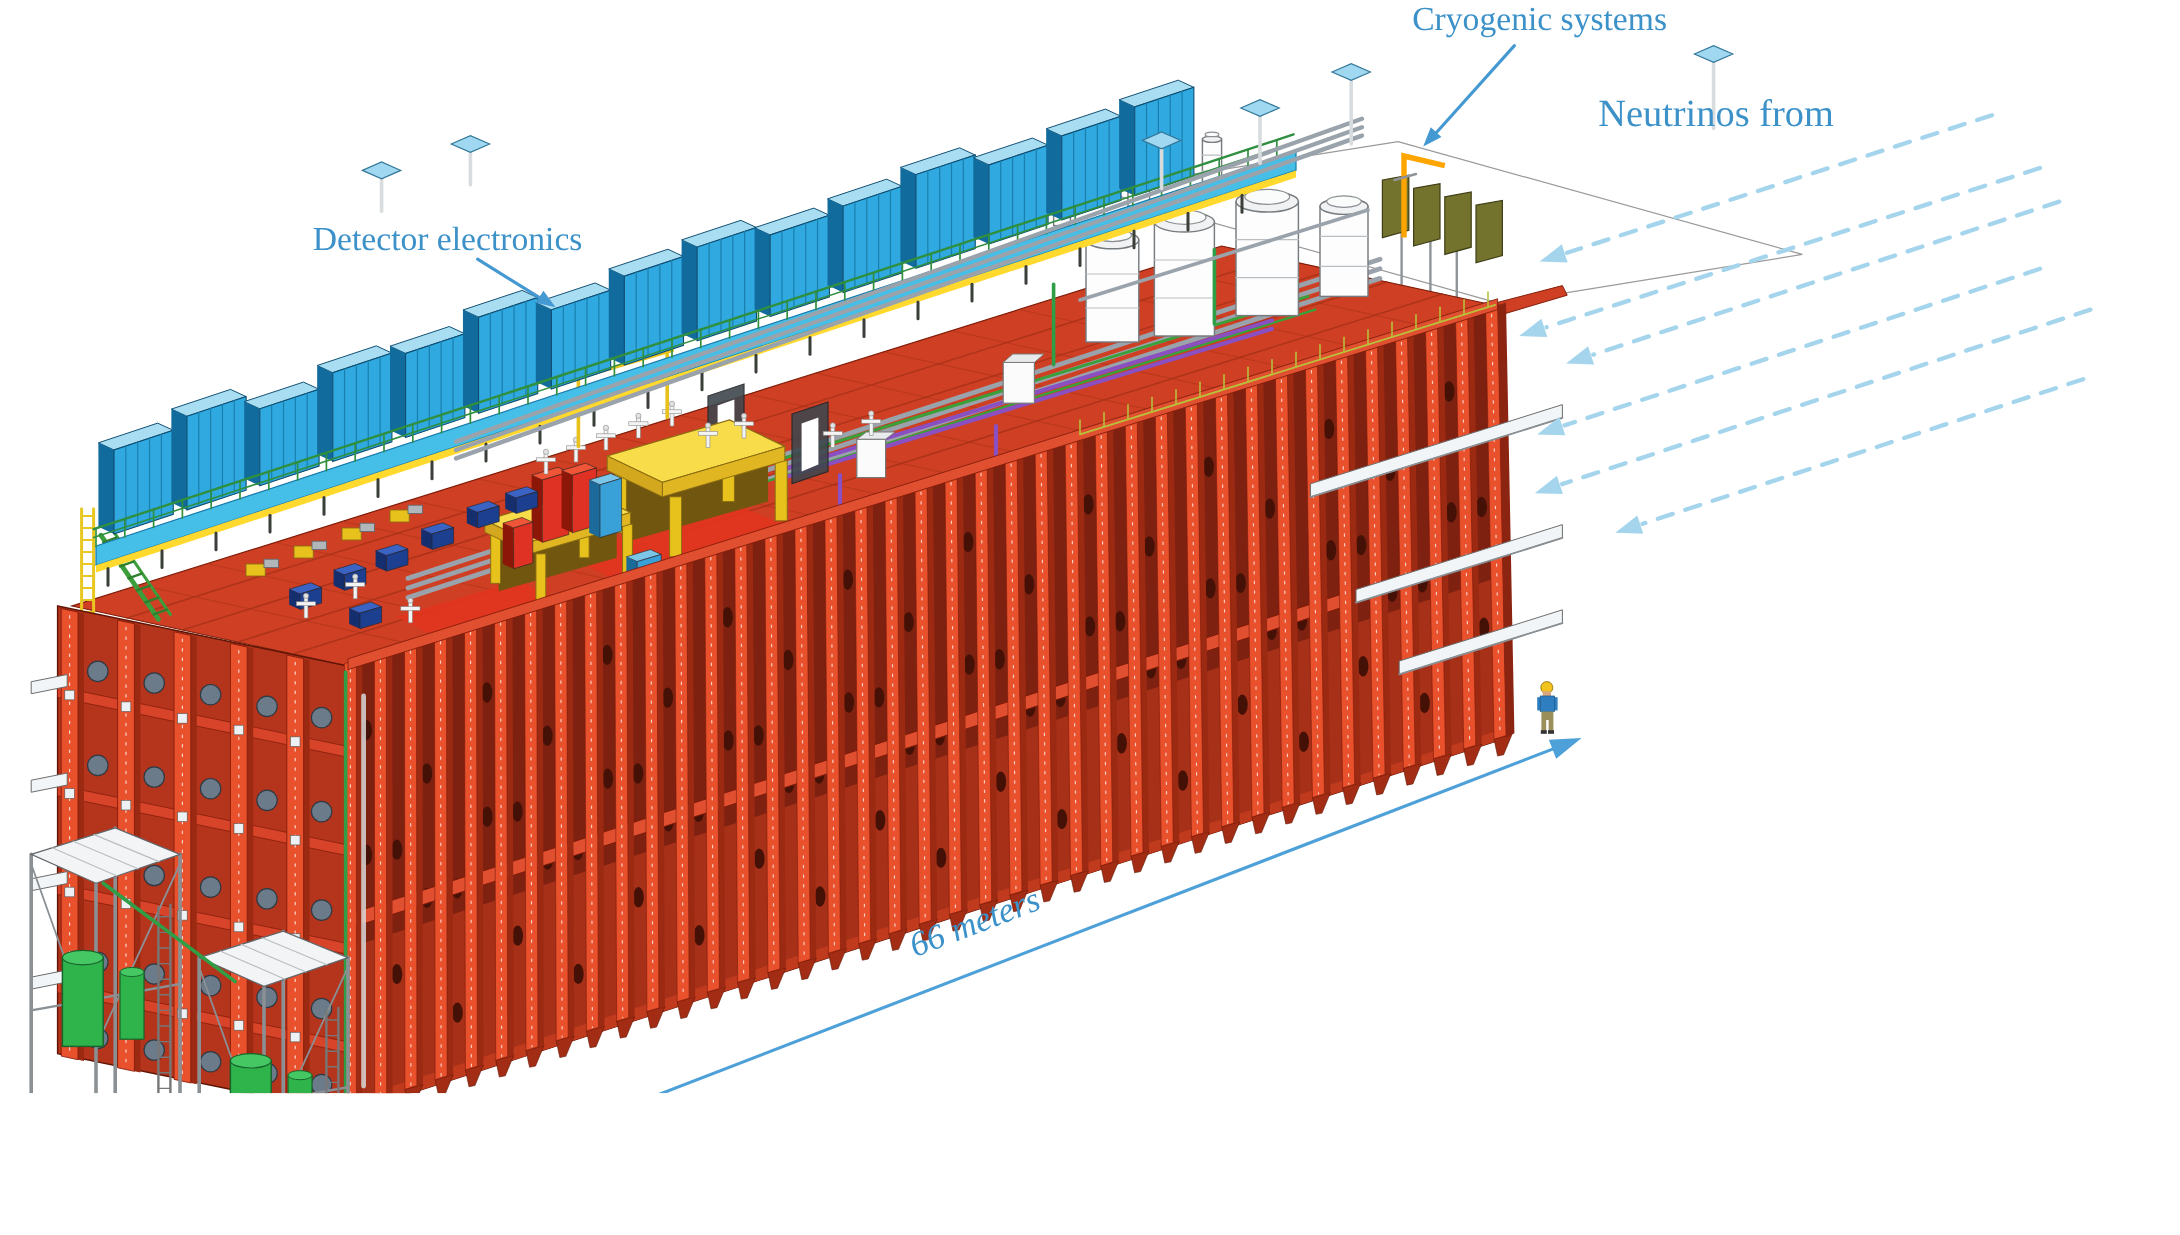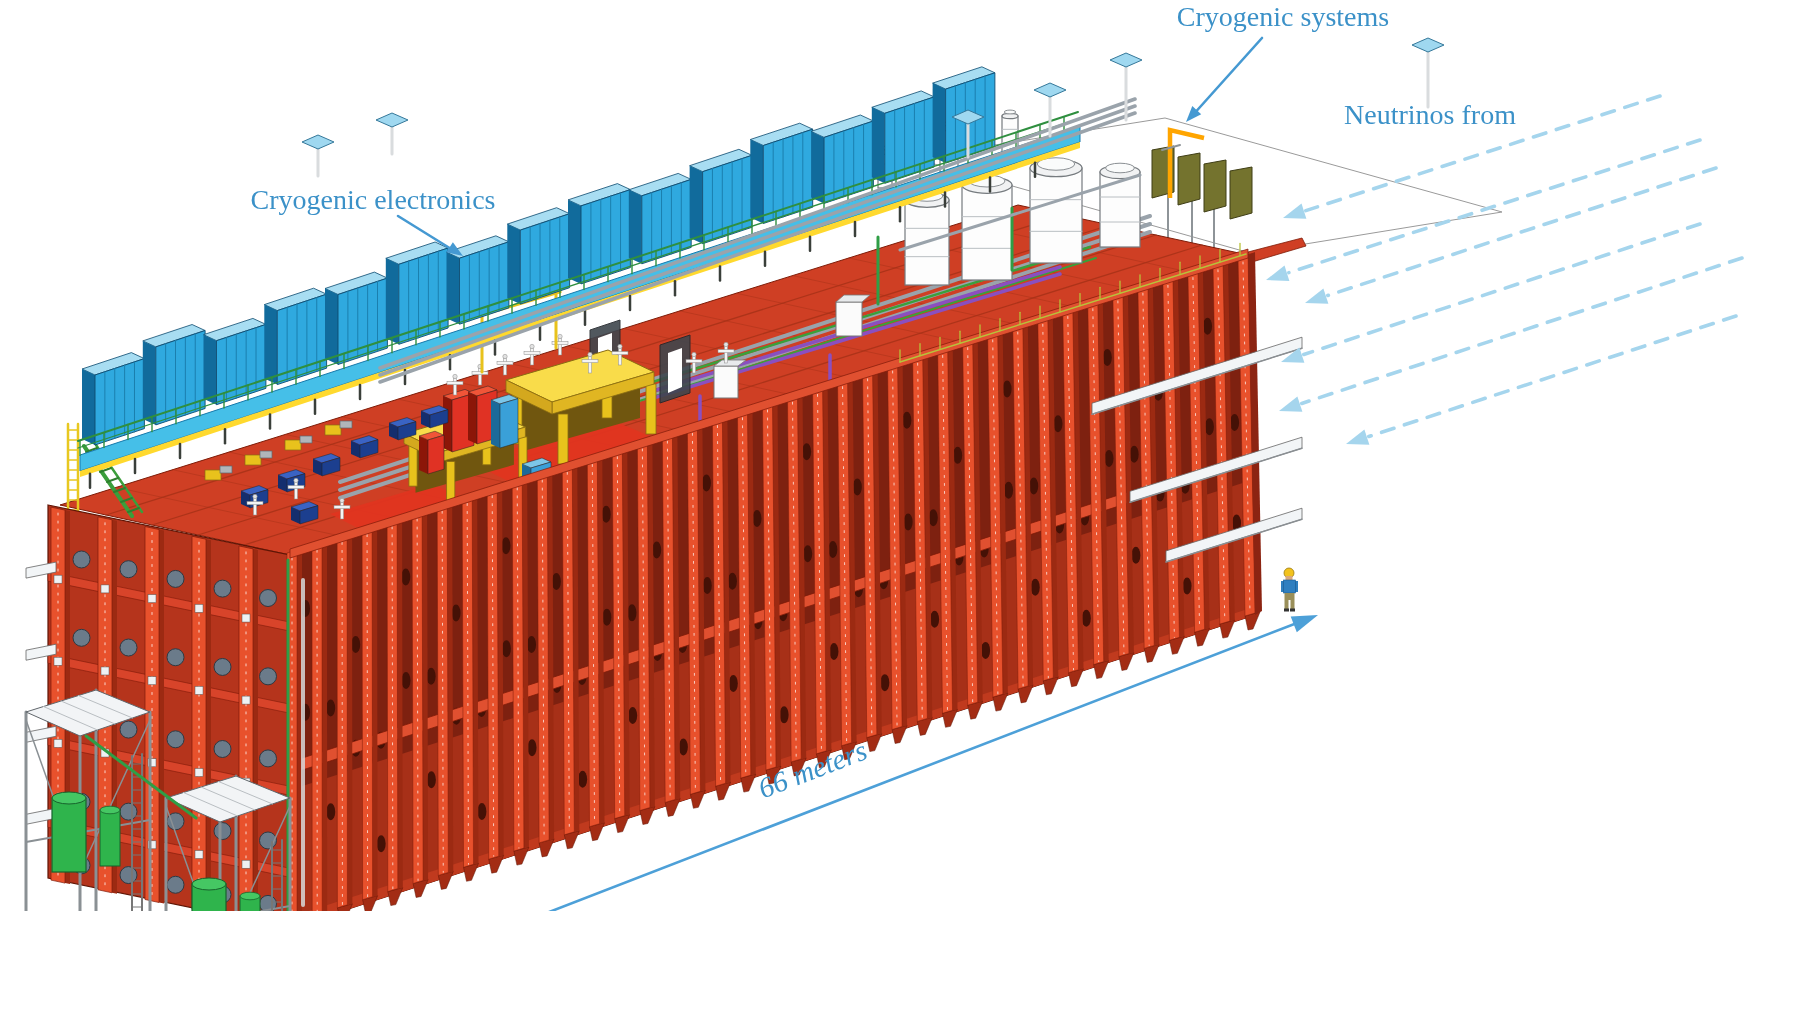--- a/index.html
+++ b/index.html
@@ -3,21 +3,21 @@
 <meta charset="utf-8">
 <style>
   html,body{margin:0;padding:0;background:#fff;}
   .stage{position:relative;width:1817px;height:911px;background:#ffffff;overflow:hidden;
          font-family:"Liberation Serif", serif;}
   svg{position:absolute;left:0;top:0;}
   .lbl{position:absolute;color:#3b91c8;text-align:center;line-height:1.2;
        font-family:"Liberation Serif", serif;}
   .lbl-cryo{left:1113px;top:0px;width:340px;font-size:28px;}
   .lbl-elec{left:193px;top:183px;width:360px;font-size:28px;}
-  .lbl-neut{left:1270px;top:93px;width:320px;font-size:28px;line-height:44px;}
+  .lbl-neut{left:1270px;top:72px;width:320px;font-size:32px;line-height:44px;}
   .lbl-dim{left:715px;top:752px;width:195px;font-size:29px;font-style:italic;
            transform:rotate(-21deg);}
 </style>
 </head>
 <body>
 
 <div class="stage">
   <svg id="scene" width="1817" height="1029" viewBox="0 0 1817 1029">
     <g id="g-roof">
         <polygon points="1165.0,118.0 1502.0,212.0 1250.0,253.0 913.0,158.0" fill="#ffffff" stroke="#9a9a9a" stroke-width="1" opacity="1"></polygon>
@@ -877,18 +877,18 @@
         <line x1="1700" y1="224" x2="1303.7954551189669" y2="354.4921890061637" stroke="#a5d5ed" stroke-width="3.6" stroke-linecap="round" stroke-dasharray="13 11"></line>
         <polygon points="1281.0,362.0 1299.4,347.5 1304.4,362.7" fill="#a5d5ed" stroke="none" stroke-width="0" opacity="1"></polygon>
         <line x1="1742" y1="258" x2="1301.7880098146939" y2="403.4696209467642" stroke="#a5d5ed" stroke-width="3.6" stroke-linecap="round" stroke-dasharray="13 11"></line>
         <polygon points="1279.0,411.0 1297.4,396.5 1302.4,411.7" fill="#a5d5ed" stroke="none" stroke-width="0" opacity="1"></polygon>
         <line x1="1736" y1="316" x2="1368.8032378098833" y2="436.5158604111152" stroke="#a5d5ed" stroke-width="3.6" stroke-linecap="round" stroke-dasharray="13 11"></line>
         <polygon points="1346.0,444.0 1364.4,429.5 1369.4,444.7" fill="#a5d5ed" stroke="none" stroke-width="0" opacity="1"></polygon>
       </g>
   </svg>
 
   <div class="lbl lbl-cryo">Cryogenic systems</div>
-  <div class="lbl lbl-elec">Cryogenic electronics</div>
+  <div class="lbl lbl-elec">Detector electronics</div>
   <div class="lbl lbl-neut">
     <div>Neutrinos from</div>
   </div>
   <div class="lbl lbl-dim">66 meters</div>
 </div>
 
 </body></html>

